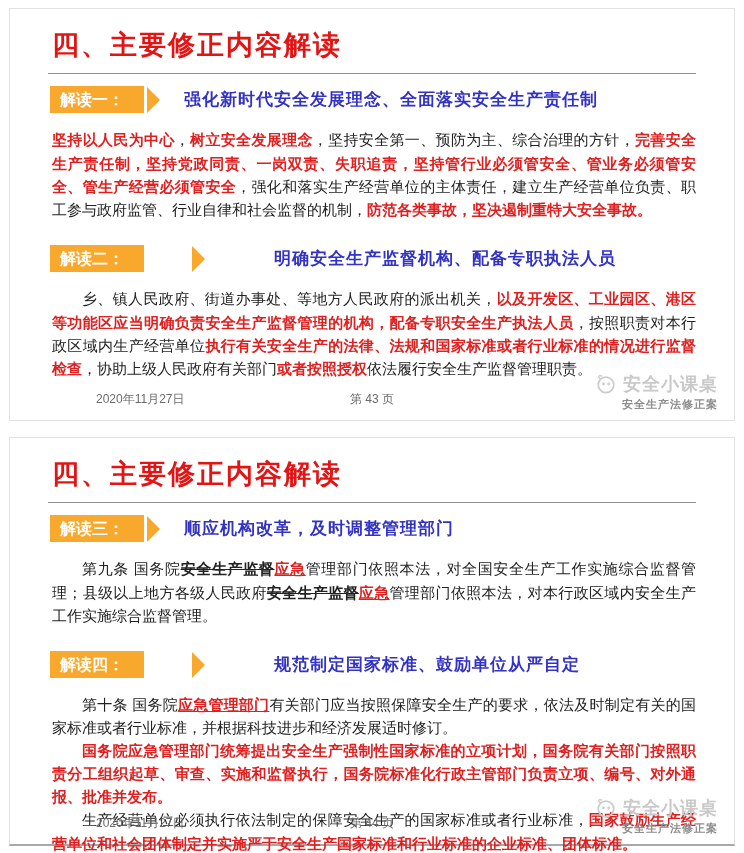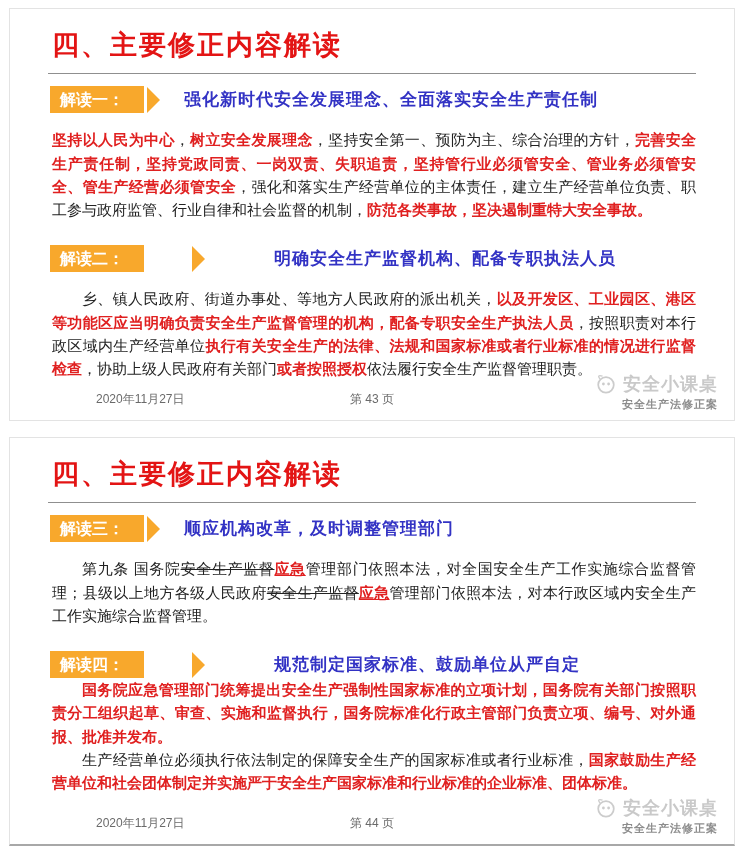--- a/index.html
+++ b/index.html
@@ -33,25 +33,25 @@
   }
   .section-heading{
     color:#3232c4;font-weight:bold;font-size:17px;margin-left:24px;
     letter-spacing:1px;white-space:nowrap;
   }
   .para{
     margin:15px 38px 0 42px;font-size:15px;line-height:1.55;color:#222222;
     text-align:justify;
   }
   .para.indent{text-indent:2em;}
-  .para.cont{margin-top:0;}
+  .para.cont{margin-top:0;font-family:Liberation Serif, serif;}
   .run-k{color:#222222;}
   .run-r{color:#e02020;font-weight:bold;}
   .run-ru{color:#e02020;font-weight:bold;text-decoration:underline;}
-  .run-ks{color:#222222;font-weight:normal;text-decoration:line-through;}
+  .run-ks{color:#222222;font-weight:bold;text-decoration:line-through;}
   .footer{
     position:absolute;left:0;right:0;bottom:10px;height:34px;
     font-size:12px;color:#6a6a6a;
   }
   .footer-date{position:absolute;left:86px;bottom:2px;}
   .footer-page{position:absolute;left:50%;transform:translateX(-50%);bottom:2px;}
   .watermark{position:absolute;right:16px;bottom:-2px;text-align:right;}
   .watermark-main{
     display:flex;align-items:center;
     color:#c9c9c9;font-size:18px;font-weight:bold;letter-spacing:1px;line-height:1;
@@ -107,20 +107,21 @@
     <span class="badge-tip"></span>
     <span class="section-heading">顺应机构改革，及时调整管理部门</span>
   </div>
   <p class="para indent"><span class="run-k">第九条  国务院</span><span class="run-ks">安全生产监督</span><span class="run-ru">应急</span><span class="run-k">管理部门依照本法，对全国安全生产工作实施综合监督管理；县级以上地方各级人民政府</span><span class="run-ks">安全生产监督</span><span class="run-ru">应急</span><span class="run-k">管理部门依照本法，对本行政区域内安全生产工作实施综合监督管理。</span></p>
 
   <div class="badge-row gap">
     <span class="badge">解读四：</span>
     <span class="badge-tip"></span>
     <span class="section-heading">规范制定国家标准、鼓励单位从严自定</span>
   </div>
+  <p class="para indent"><span class="run-k">第十条  国务院</span><span class="run-ru">应急管理部门</span><span class="run-k">有关部门应当按照保障安全生产的要求，依法及时制定有关的国家标准或者行业标准，并根据科技进步和经济发展适时修订。</span></p>
   <p class="para indent cont"><span class="run-r">国务院应急管理部门统筹提出安全生产强制性国家标准的立项计划，国务院有关部门按照职责分工组织起草、审查、实施和监督执行，国务院标准化行政主管部门负责立项、编号、对外通报、批准并发布。</span></p>
   <p class="para indent cont"><span class="run-k">生产经营单位必须执行依法制定的保障安全生产的国家标准或者行业标准，</span><span class="run-r">国家鼓励生产经营单位和社会团体制定并实施严于安全生产国家标准和行业标准的企业标准、团体标准。</span></p>
 
   <div class="footer">
     <span class="footer-date">2020年11月27日</span>
     <span class="footer-page">第 44 页</span>
     <div class="watermark">
       <div class="watermark-main">
         <svg width="26" height="22" viewBox="0 0 30 24">
           <circle cx="15" cy="13" r="9" fill="none" stroke="#cccccc" stroke-width="2"></circle>

